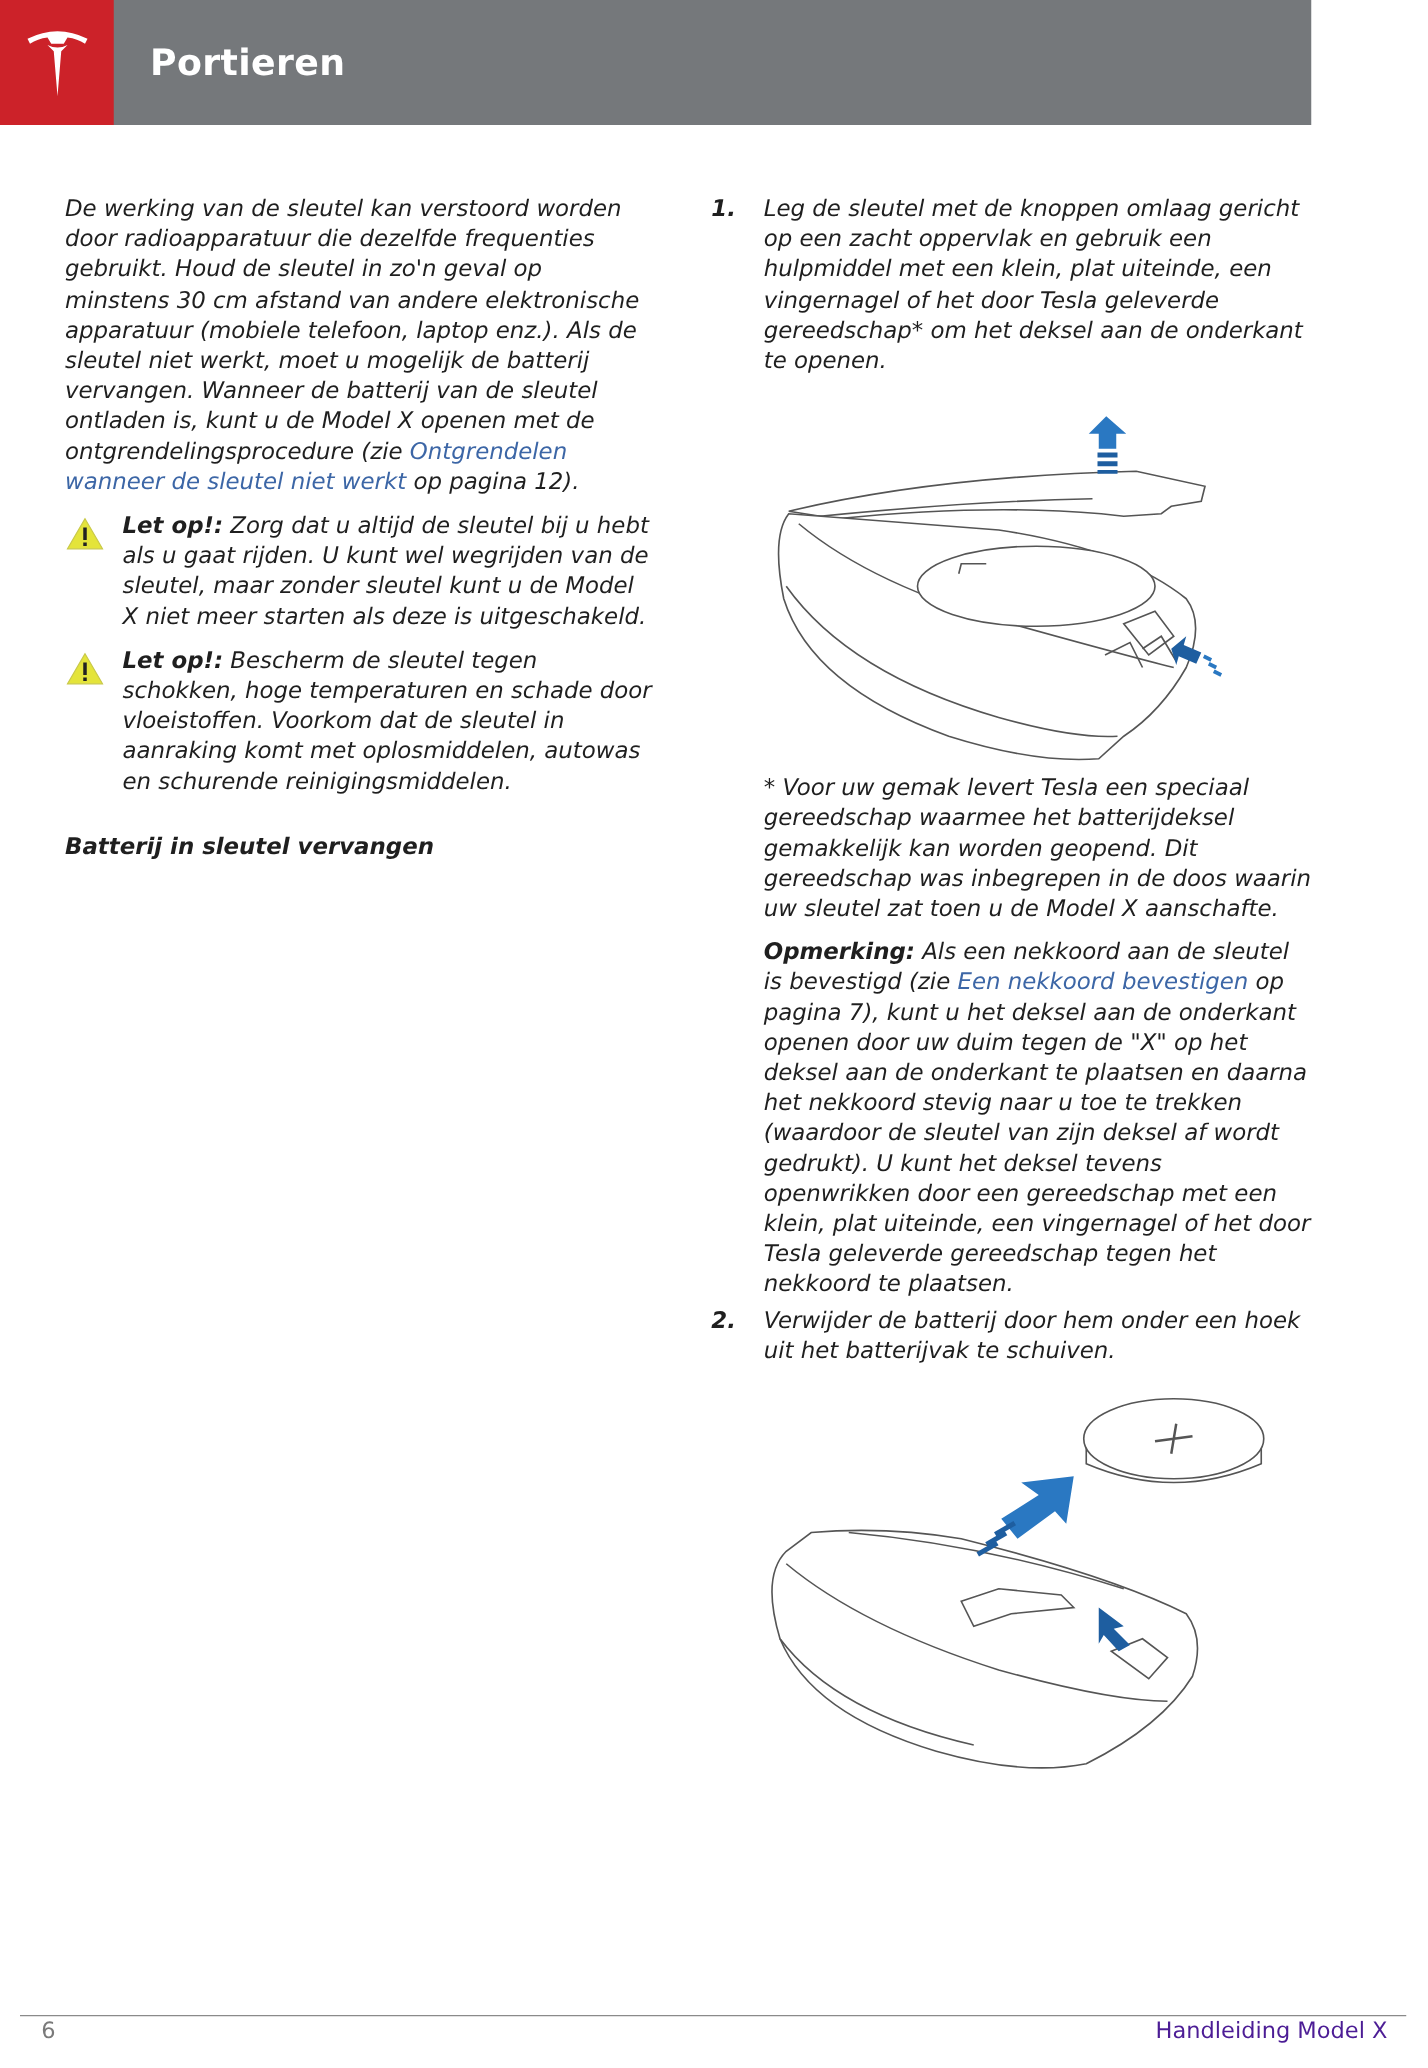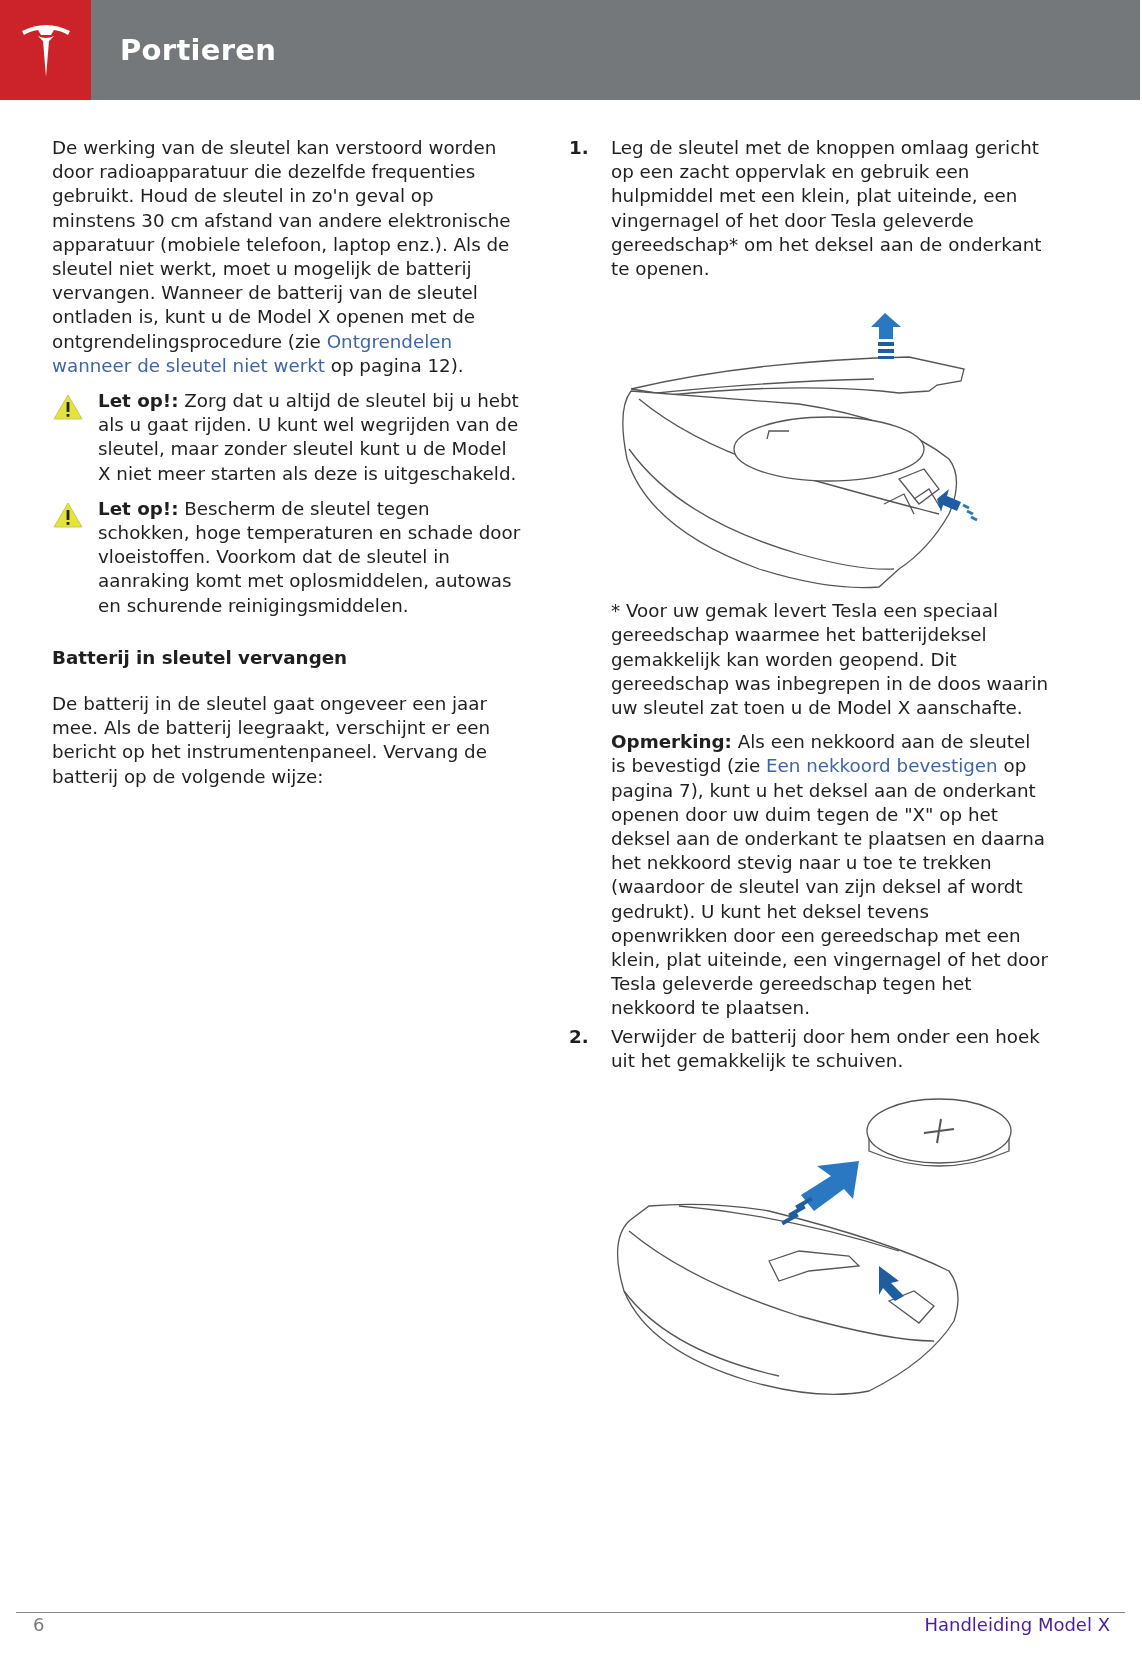--- a/index.html
+++ b/index.html
@@ -2,33 +2,33 @@
 <html><head>
   <meta charset="utf-8">
   <style>
     html, body { margin: 0; padding: 0; background: #ffffff; }
     body {
       width: 1142px; height: 1654px; position: relative; overflow: hidden;
       font-family: "DejaVu Sans", "Liberation Sans", sans-serif;
       color: #1f1f1f;
     }
     .header {
-      position: absolute; left: 0; top: 0; width: 1140px; height: 100px;
+      position: absolute; left: 0; top: 0; width: 1049px; height: 100px;
       background: #75787b; display: flex; align-items: center;
     }
     .logo-block {
       width: 91px; height: 100px; background: #cc2229;
       display: flex; align-items: center; justify-content: center;
     }
     .header-title {
       margin-left: 29px; color: #ffffff; font-weight: bold; font-size: 29px;
       letter-spacing: 0.3px;
     }
     .col {
-      position: absolute; top: 136px; font-size: 18.3px; line-height: 24.2px;
+      position: absolute; top: 156px; font-size: 18.3px; line-height: 24.2px; font-style: italic;
     }
     .col-left { left: 52px; width: 470px; }
     .col-right { left: 569px; width: 480px; }
     p { margin: 0; }
     .link { color: #3c66a6; cursor: pointer; }
     .warning {
       position: relative; padding-left: 46px; margin-top: 11px;
     }
     .warning .warn-icon {
       position: absolute; left: 1px; top: 5px; width: 30px; height: 26px;
@@ -85,21 +85,20 @@
   <div class="warning">
     <svg class="warn-icon" viewBox="0 0 30 26">
       <path d="M15 1 L29 25 L1 25 Z" fill="#e4e43a" stroke="#c9c94a" stroke-width="1"></path>
       <rect x="13.6" y="8" width="2.8" height="10" fill="#222"></rect>
       <rect x="13.6" y="20" width="2.8" height="2.8" fill="#222"></rect>
     </svg>
     <p><span class="bold">Let op!:</span><span> Bescherm de sleutel tegen schokken, hoge temperaturen en schade door vloeistoffen. Voorkom dat de sleutel in aanraking komt met oplosmiddelen, autowas en schurende reinigingsmiddelen.</span></p>
   </div>
 
   <div class="section-heading">Batterij in sleutel vervangen</div>
-  <p>De batterij in de sleutel gaat ongeveer een jaar mee. Als de batterij leegraakt, verschijnt er een bericht op het instrumentenpaneel. Vervang de batterij op de volgende wijze:</p>
 </div>
 
 <div class="col col-right">
   <div class="step">
     <span class="step-num">1.</span>
     <p>Leg de sleutel met de knoppen omlaag gericht op een zacht oppervlak en gebruik een hulpmiddel met een klein, plat uiteinde, een vingernagel of het door Tesla geleverde gereedschap* om het deksel aan de onderkant te openen.</p>
   </div>
 
   <svg class="figure" width="480" height="300" viewBox="0 0 480 300" style="margin-top:18px;">
     <g fill="none" stroke="#555" stroke-width="1.3">
@@ -131,21 +130,21 @@
       <path d="M394 206 L400 209 M398 212 L404 215 M402 218 L408 221" stroke="#2a78c2" stroke-width="3"></path>
     </g>
   </svg>
 
   <p class="footnote" style="">* Voor uw gemak levert Tesla een speciaal gereedschap waarmee het batterijdeksel gemakkelijk kan worden geopend. Dit gereedschap was inbegrepen in de doos waarin uw sleutel zat toen u de Model X aanschafte.</p>
 
   <p class="note"><span class="bold">Opmerking:</span><span> Als een nekkoord aan de sleutel is bevestigd (zie </span><span class="link">Een nekkoord bevestigen</span><span> op pagina 7), kunt u het deksel aan de onderkant openen door uw duim tegen de "X" op het deksel aan de onderkant te plaatsen en daarna het nekkoord stevig naar u toe te trekken (waardoor de sleutel van zijn deksel af wordt gedrukt). U kunt het deksel tevens openwrikken door een gereedschap met een klein, plat uiteinde, een vingernagel of het door Tesla geleverde gereedschap tegen het nekkoord te plaatsen.</span></p>
 
   <div class="step" style="margin-top:4px;">
     <span class="step-num">2.</span>
-    <p>Verwijder de batterij door hem onder een hoek uit het gemakkelijk te schuiven.</p>
+    <p>Verwijder de batterij door hem onder een hoek uit het batterijvak te schuiven.</p>
   </div>
 
   <svg class="figure" width="480" height="320" viewBox="0 0 480 320" style="margin-top:18px;">
     <g fill="none" stroke="#555" stroke-width="1.3">
 
       <path d="M300 40 L300 60 Q370 90 440 60 L440 40" fill="#fff"></path>
       <ellipse cx="370" cy="40" rx="72" ry="32" fill="#fff"></ellipse>
       <path d="M355 42 L385 38 M372 28 L368 52" stroke-width="2"></path>
 
       <path d="M60 130 Q40 150 55 200 Q80 260 180 290 Q250 310 300 300 Q360 270 385 230 Q395 200 380 180 Q320 150 200 120 Q140 110 80 115 Z" fill="#fff"></path>

